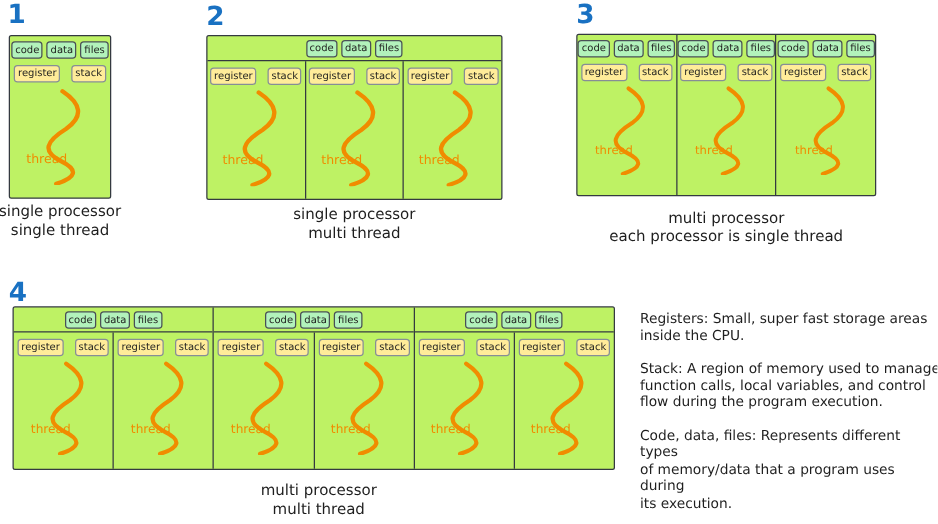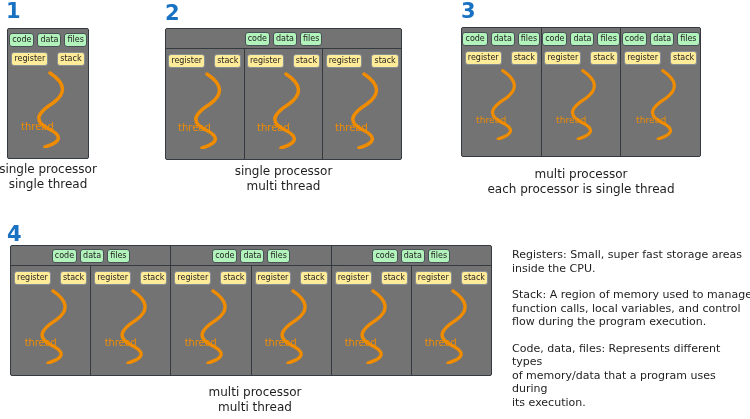--- a/index.html
+++ b/index.html
@@ -4,21 +4,21 @@
 <style>
   html,body { margin:0; padding:0; background:#ffffff; }
   .canvas {
     position:relative; width:750px; height:419px; background:#ffffff;
     font-family:"DejaVu Sans", sans-serif; color:#1e1e1e; overflow:hidden;
   }
   .num {
     position:absolute; color:#1971c2; font-size:21px; font-weight:bold; line-height:1;
   }
   .box {
-    position:absolute; border:1.5px solid #343a40; background:#737373; border-radius:2px;
+    position:absolute; border:1.5px solid #343a40; background:#bef264; border-radius:2px;
     box-sizing:border-box;
   }
   .chip {
     display:inline-block; font-size:8px; line-height:1.25; padding:1px 2px;
     border-radius:3px; white-space:nowrap; color:#1e1e1e;
   }
   .chip.green  { background:#b2f2bb; border:1px solid #495057; }
   .chip.yellow { background:#ffec99; border:1px solid #868e96; }
   .grow { display:flex; gap:3px; justify-content:center; align-items:center; }
   .yrow { display:flex; gap:9px; justify-content:center; align-items:center; margin-top:5px; }

